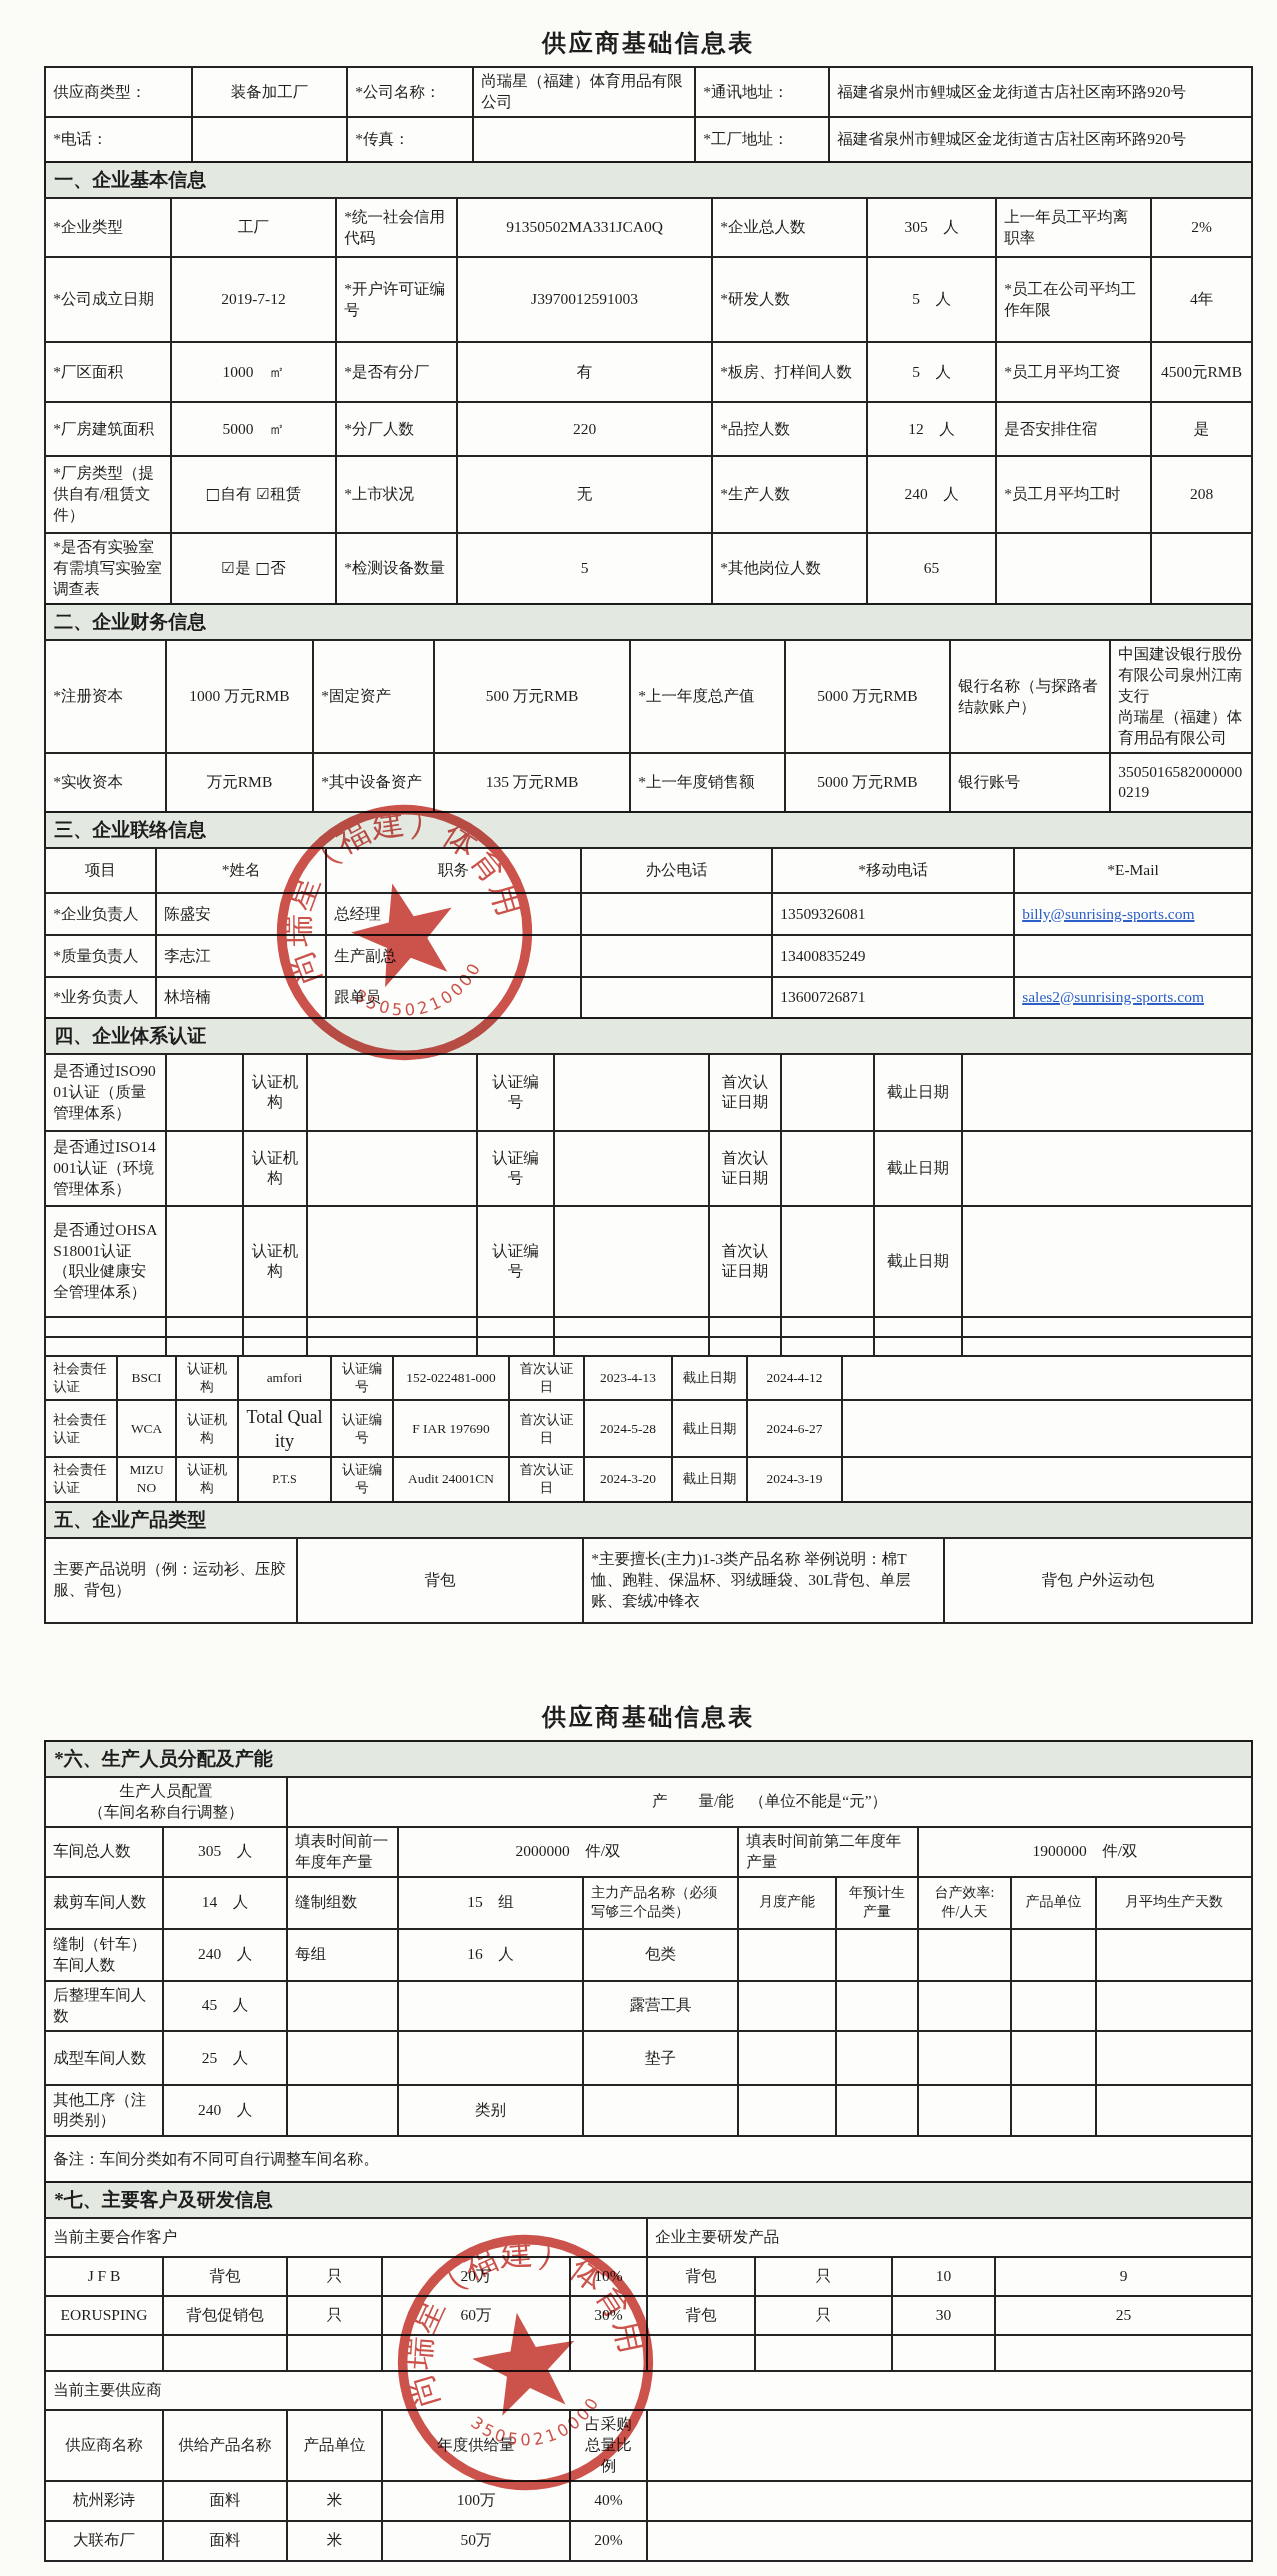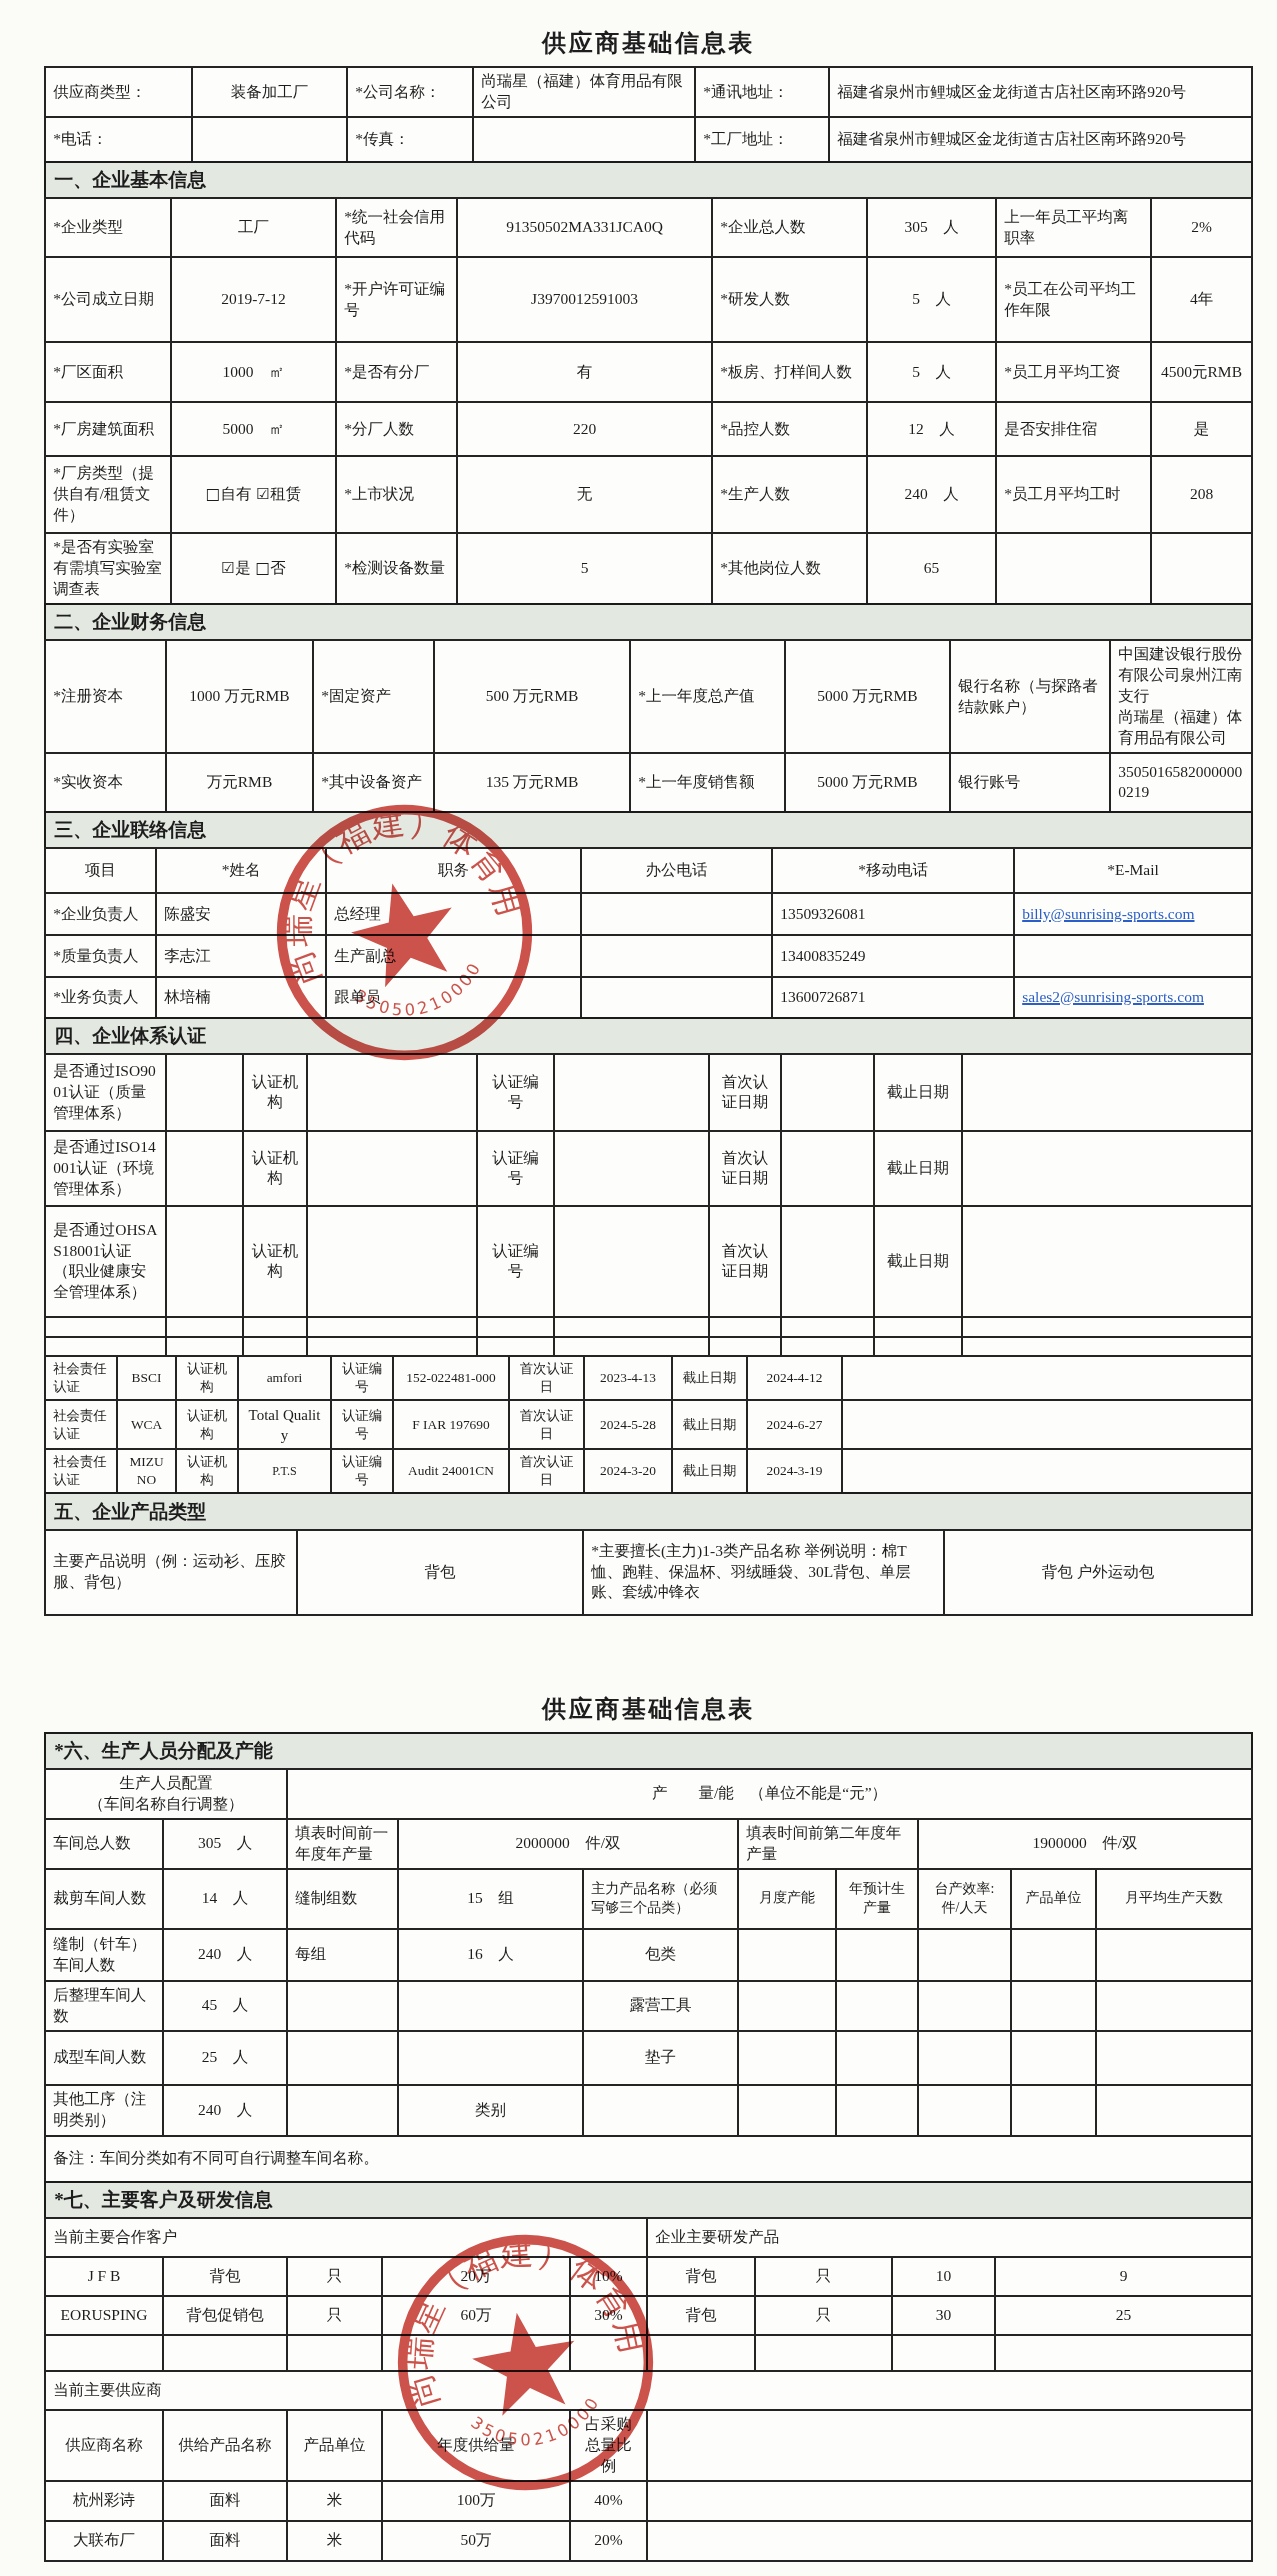--- a/index.html
+++ b/index.html
@@ -328,21 +328,21 @@
         <td class="c" style="font-size:13.4px">首次认证日</td>
         <td class="c" style="font-size:13.4px">2023-4-13</td>
         <td class="c" style="font-size:13.4px">截止日期</td>
         <td class="c" style="font-size:13.4px">2024-4-12</td>
         <td></td>
       </tr>
       <tr style="height:19.6px">
         <td class="lb" style="font-size:13.4px">社会责任认证</td>
         <td class="c" style="font-size:13.4px">WCA</td>
         <td class="c" style="font-size:13.4px">认证机构</td>
-        <td class="c" style="font-size:15px">Total Quality</td>
+        <td class="c" style="font-size:18px">Total Quality</td>
         <td class="c" style="font-size:13.4px">认证编号</td>
         <td class="c" style="font-size:13.4px">F IAR 197690</td>
         <td class="c" style="font-size:13.4px">首次认证日</td>
         <td class="c" style="font-size:13.4px">2024-5-28</td>
         <td class="c" style="font-size:13.4px">截止日期</td>
         <td class="c" style="font-size:13.4px">2024-6-27</td>
         <td></td>
       </tr>
       <tr style="height:18.5px">
         <td class="lb" style="font-size:13.4px">社会责任认证</td>
@@ -406,21 +406,21 @@
         <td class="hd" colspan="8">产　　量/能　（单位不能是“元”）</td>
       </tr>
       <tr style="height:49px">
         <td class="lb">车间总人数</td>
         <td class="c">305　人</td>
         <td class="lb">填表时间前一年度年产量</td>
         <td class="c" colspan="2">2000000　件/双</td>
         <td class="lb" colspan="2">填表时间前第二年度年产量</td>
         <td class="c" colspan="3">1900000　件/双</td>
       </tr>
-      <tr style="height:60px">
+      <tr style="height:52px">
         <td class="lb">裁剪车间人数</td>
         <td class="c">14　人</td>
         <td class="lb">缝制组数</td>
         <td class="c">15　组</td>
         <td class="lb" style="font-size:14px">主力产品名称（必须写够三个品类）</td>
         <td class="hd" style="font-size:14px">月度产能</td>
         <td class="hd" style="font-size:14px">年预计生产量</td>
         <td class="hd pre" style="font-size:14px">台产效率:
 件/人天</td>
         <td class="hd" style="font-size:14px">产品单位</td>

